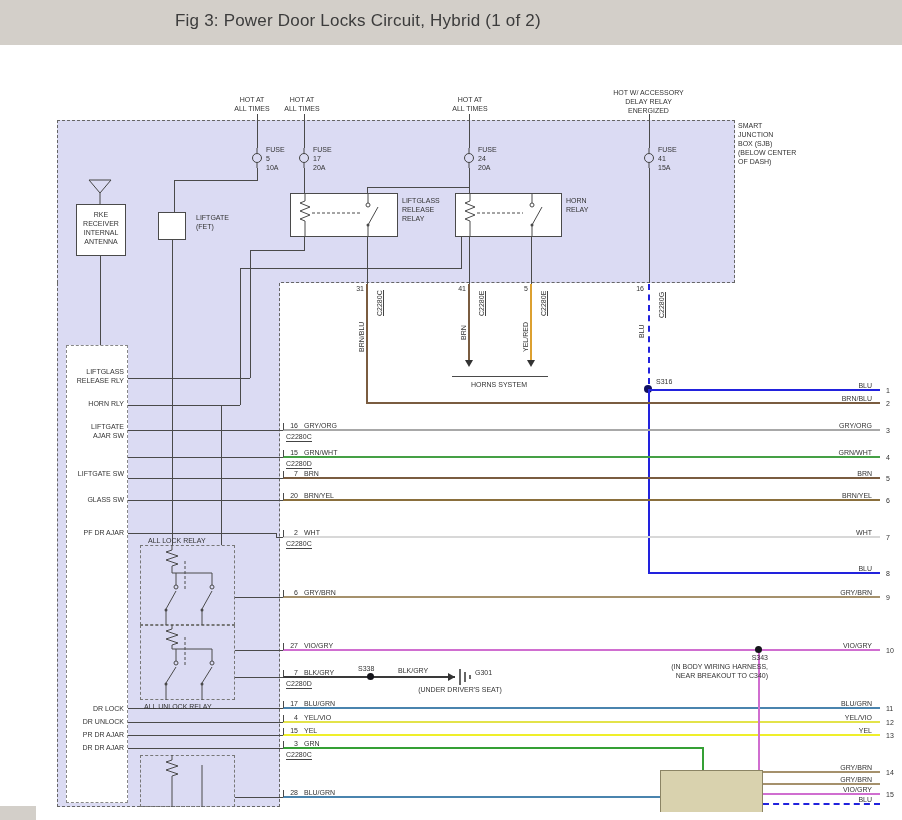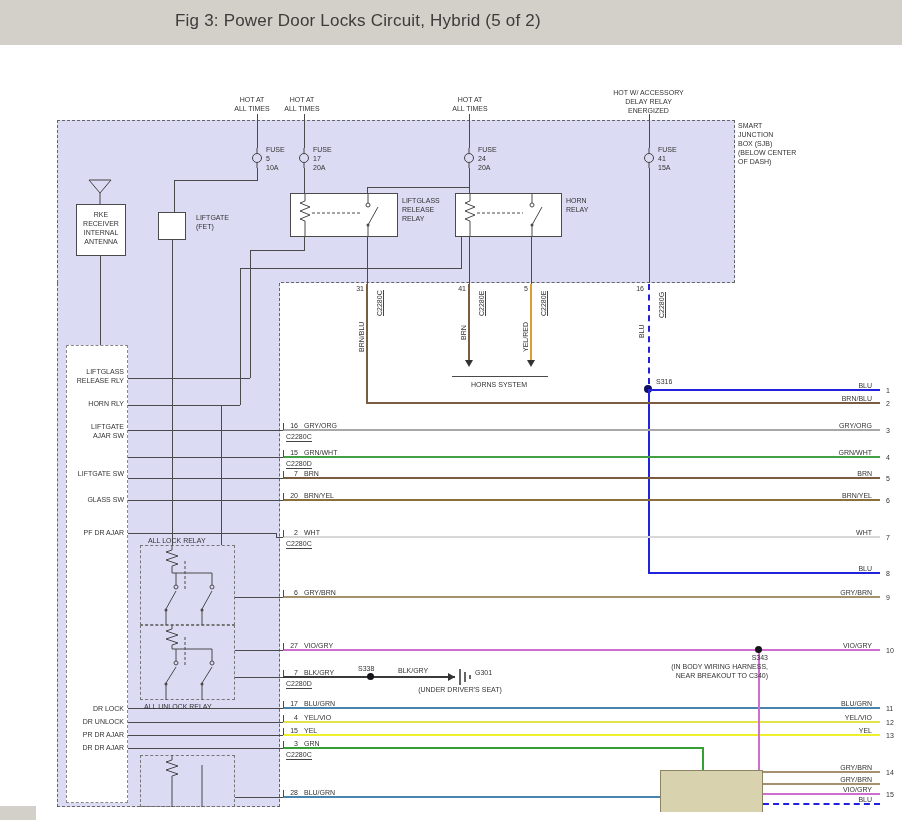--- a/index.html
+++ b/index.html
@@ -33,21 +33,21 @@
   #tanbox{position:absolute;left:660px;top:770px;width:103px;height:42px;background:#d9d2ae;
           border:1px solid #8b8464;border-bottom:none}
   #graypatch{position:absolute;left:0;top:806px;width:36px;height:14px;background:#d3cfc9}
 </style>
 </head>
 <body>
 
 <div id="canvas">
 
   <div id="hdr">
-    <div id="title">Fig 3: Power Door Locks Circuit, Hybrid (5 of 2)</div>
+    <div id="title">Fig 3: Power Door Locks Circuit, Hybrid (1 of 2)</div>
   </div>
   <div id="graypatch"></div>
 
   <div id="sjb-top"></div>
   <div id="sjb-col"></div>
   <div id="sjb-seam"></div>
 
   <div class="t tc" style="left:222px;top:95px;width:60px">HOT AT
 ALL TIMES</div>
   <div class="t tc" style="left:272px;top:95px;width:60px">HOT AT

